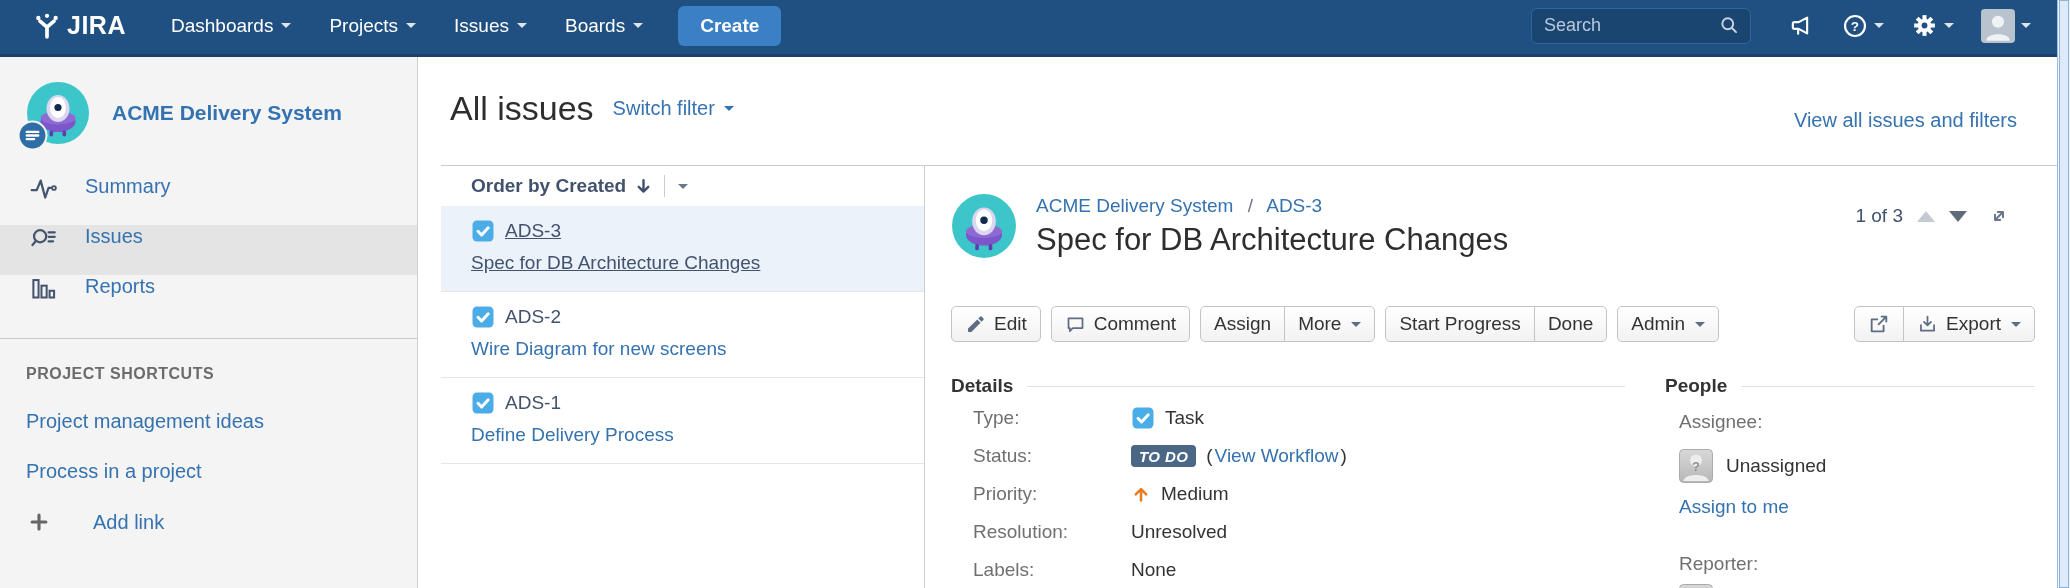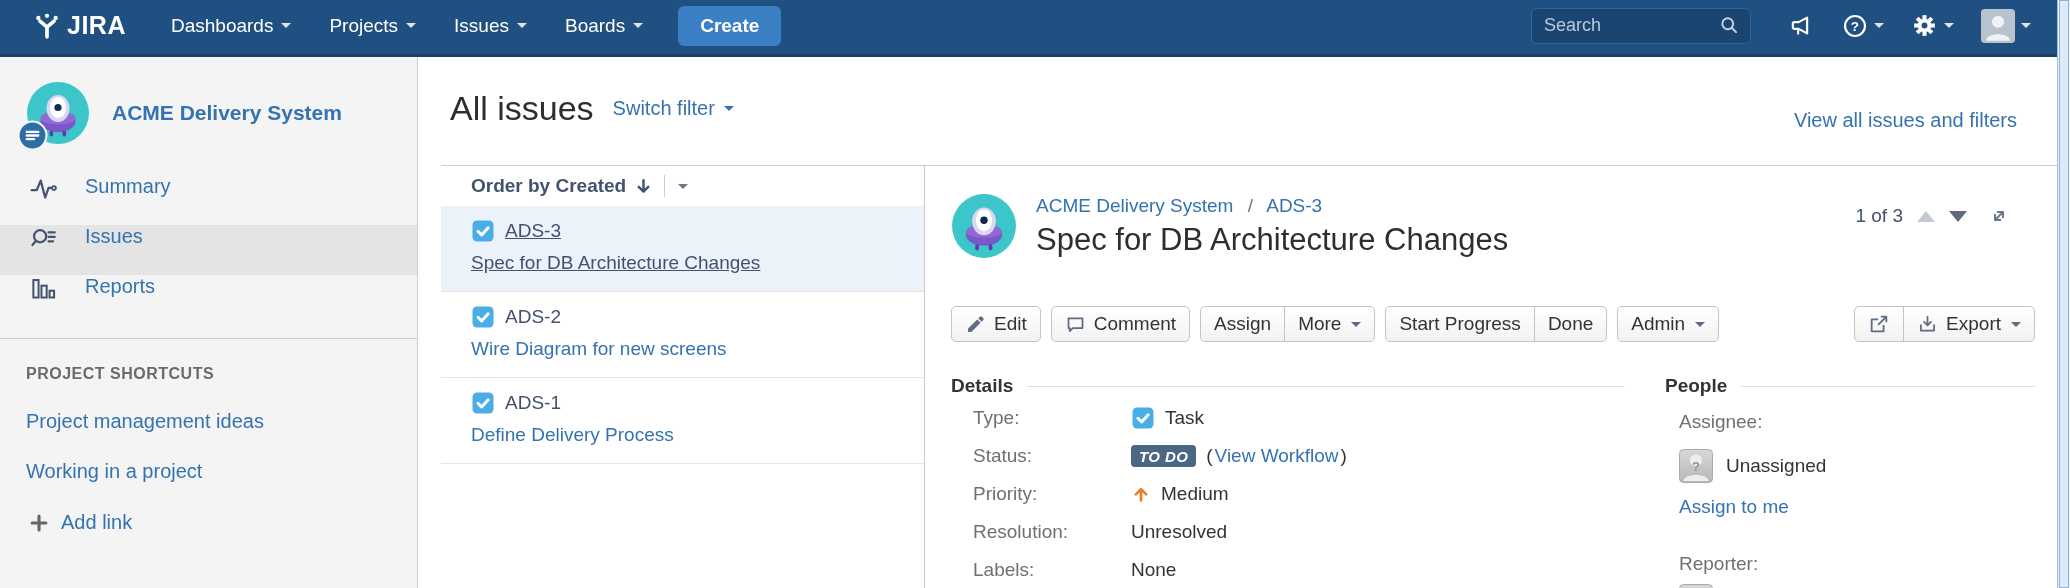--- a/index.html
+++ b/index.html
@@ -36,21 +36,21 @@
   .project-header{display:flex; align-items:center; gap:22px; padding:24px 12px 22px 26px;}
   .project-avatar{position:relative; width:64px; height:64px; flex:none;}
   .project-avatar .badge{position:absolute; left:-9px; bottom:-6px; width:31px; height:31px;}
   .project-name{color:var(--accent); font-weight:bold; font-size:21px; line-height:1.2;}
   .side-nav{margin-top:8px;}
   .side-item{display:flex; align-items:flex-start; gap:28px; height:50px; padding-left:30px; font-size:20px; color:var(--accent); cursor:pointer;}
   .side-item.selected{background:#e4e4e4;}
   .side-divider{border-top:1px solid #c9c9c9; margin-top:13px;}
   .shortcuts-title{margin:26px 0 0 26px; font-size:16px; font-weight:bold; color:#6b6b6b; letter-spacing:.5px;}
   .shortcut-link{display:block; margin:27px 0 0 26px; color:var(--accent); font-size:20px;}
-  .add-link{display:flex; align-items:center; gap:11px; margin:28px 0 0 28px; cursor:pointer;}
+  .add-link{display:flex; gap:43px; margin:28px 0 0 28px; cursor:pointer;}
   .add-link .lbl{color:var(--accent); font-size:20px;}
 
   
   .main{position:absolute; left:418px; top:57px; right:13px; bottom:0; background:#fff;}
   .main-header{position:relative; height:108px;}
   .title-row{display:flex; align-items:center; padding:32px 0 0 32px;}
   .page-title{font-size:34px; font-weight:normal; color:#2e2e2e;}
   .switch-filter{display:flex; align-items:center; gap:9px; margin-left:19px; color:var(--accent); font-size:20px; cursor:pointer;}
   .view-all{position:absolute; right:40px; top:52px; color:var(--accent); font-size:20px;}
 
@@ -262,21 +262,21 @@
             <rect x="17.4" y="14" width="4" height="6" fill="none" stroke="#44546f" stroke-width="1.8"></rect>
           </svg>
       </span>
       <span>Reports</span>
     </div>
   </div>
 
   <div class="side-divider"></div>
   <div class="shortcuts-title">PROJECT SHORTCUTS</div>
   <a class="shortcut-link">Project management ideas</a>
-  <a class="shortcut-link">Working in a project</a>
+  <a class="shortcut-link">Process in a project</a>
   <div class="add-link">
     <span style="display:flex;">
       <svg width="22" height="22" viewBox="0 0 24 24">
           <path d="M12 4.5 V19.5 M4.5 12 H19.5" stroke="#666" stroke-width="3.4" stroke-linecap="round"></path>
         </svg>
     </span>
     <span class="lbl">Add link</span>
   </div>
 </div>
 

